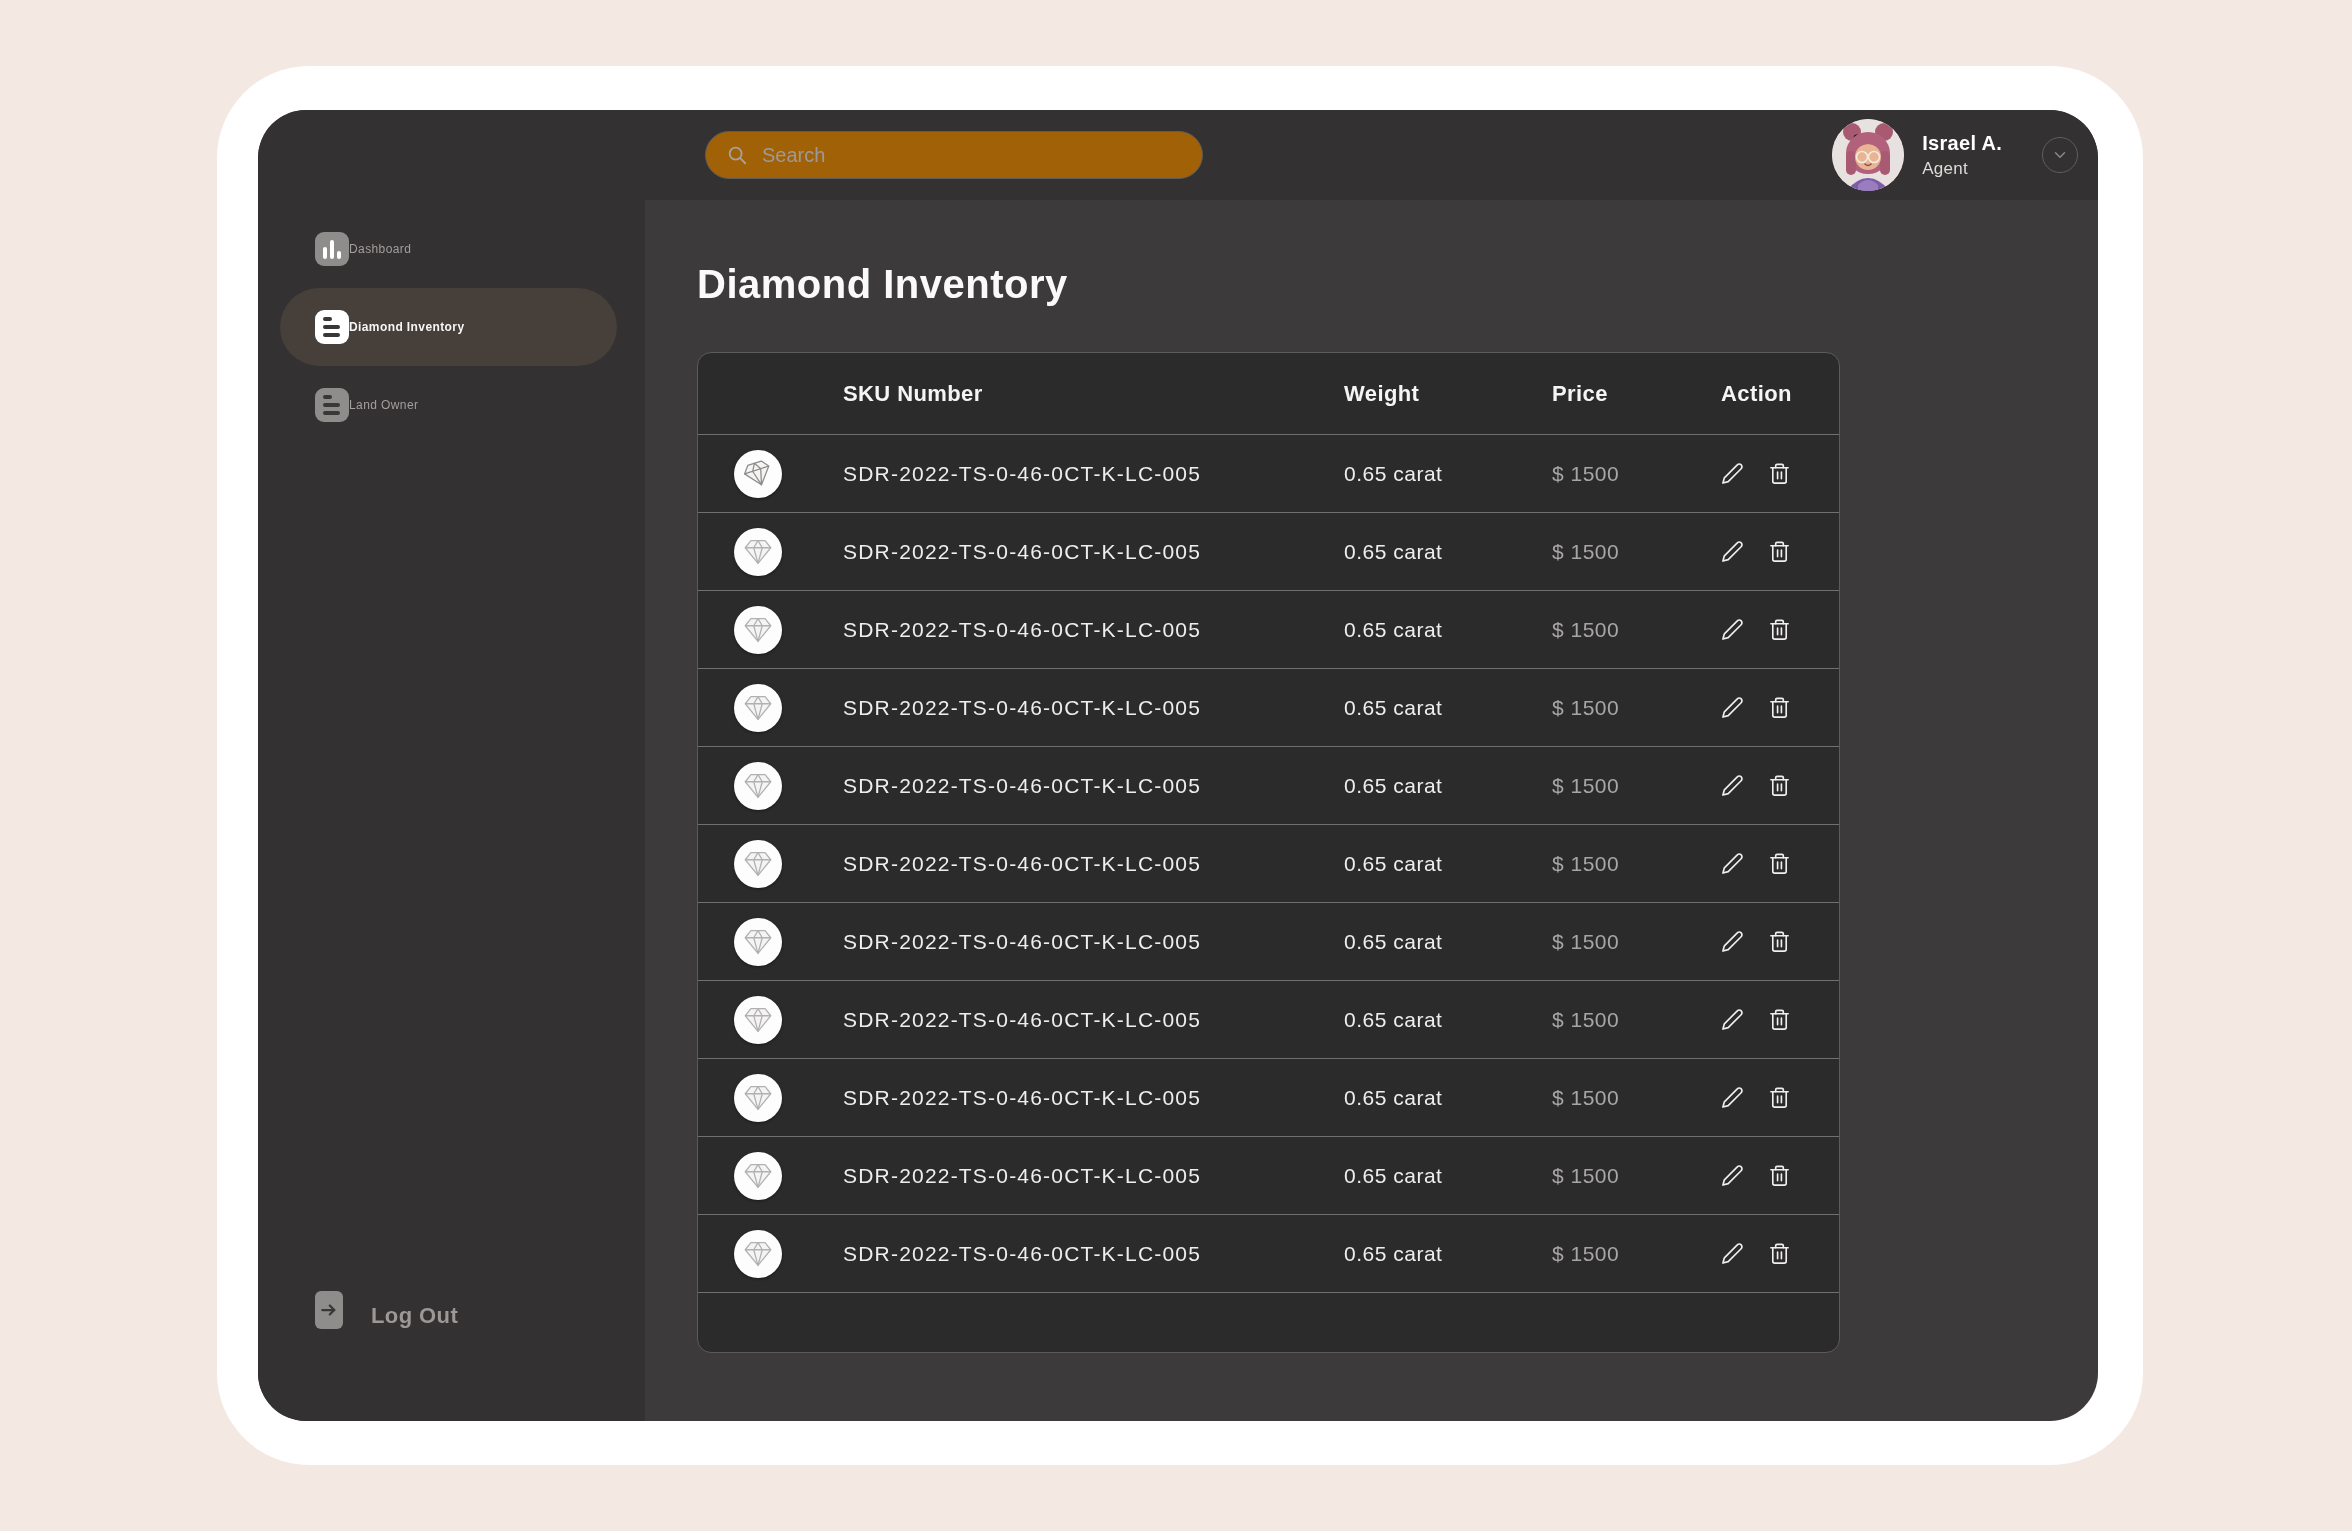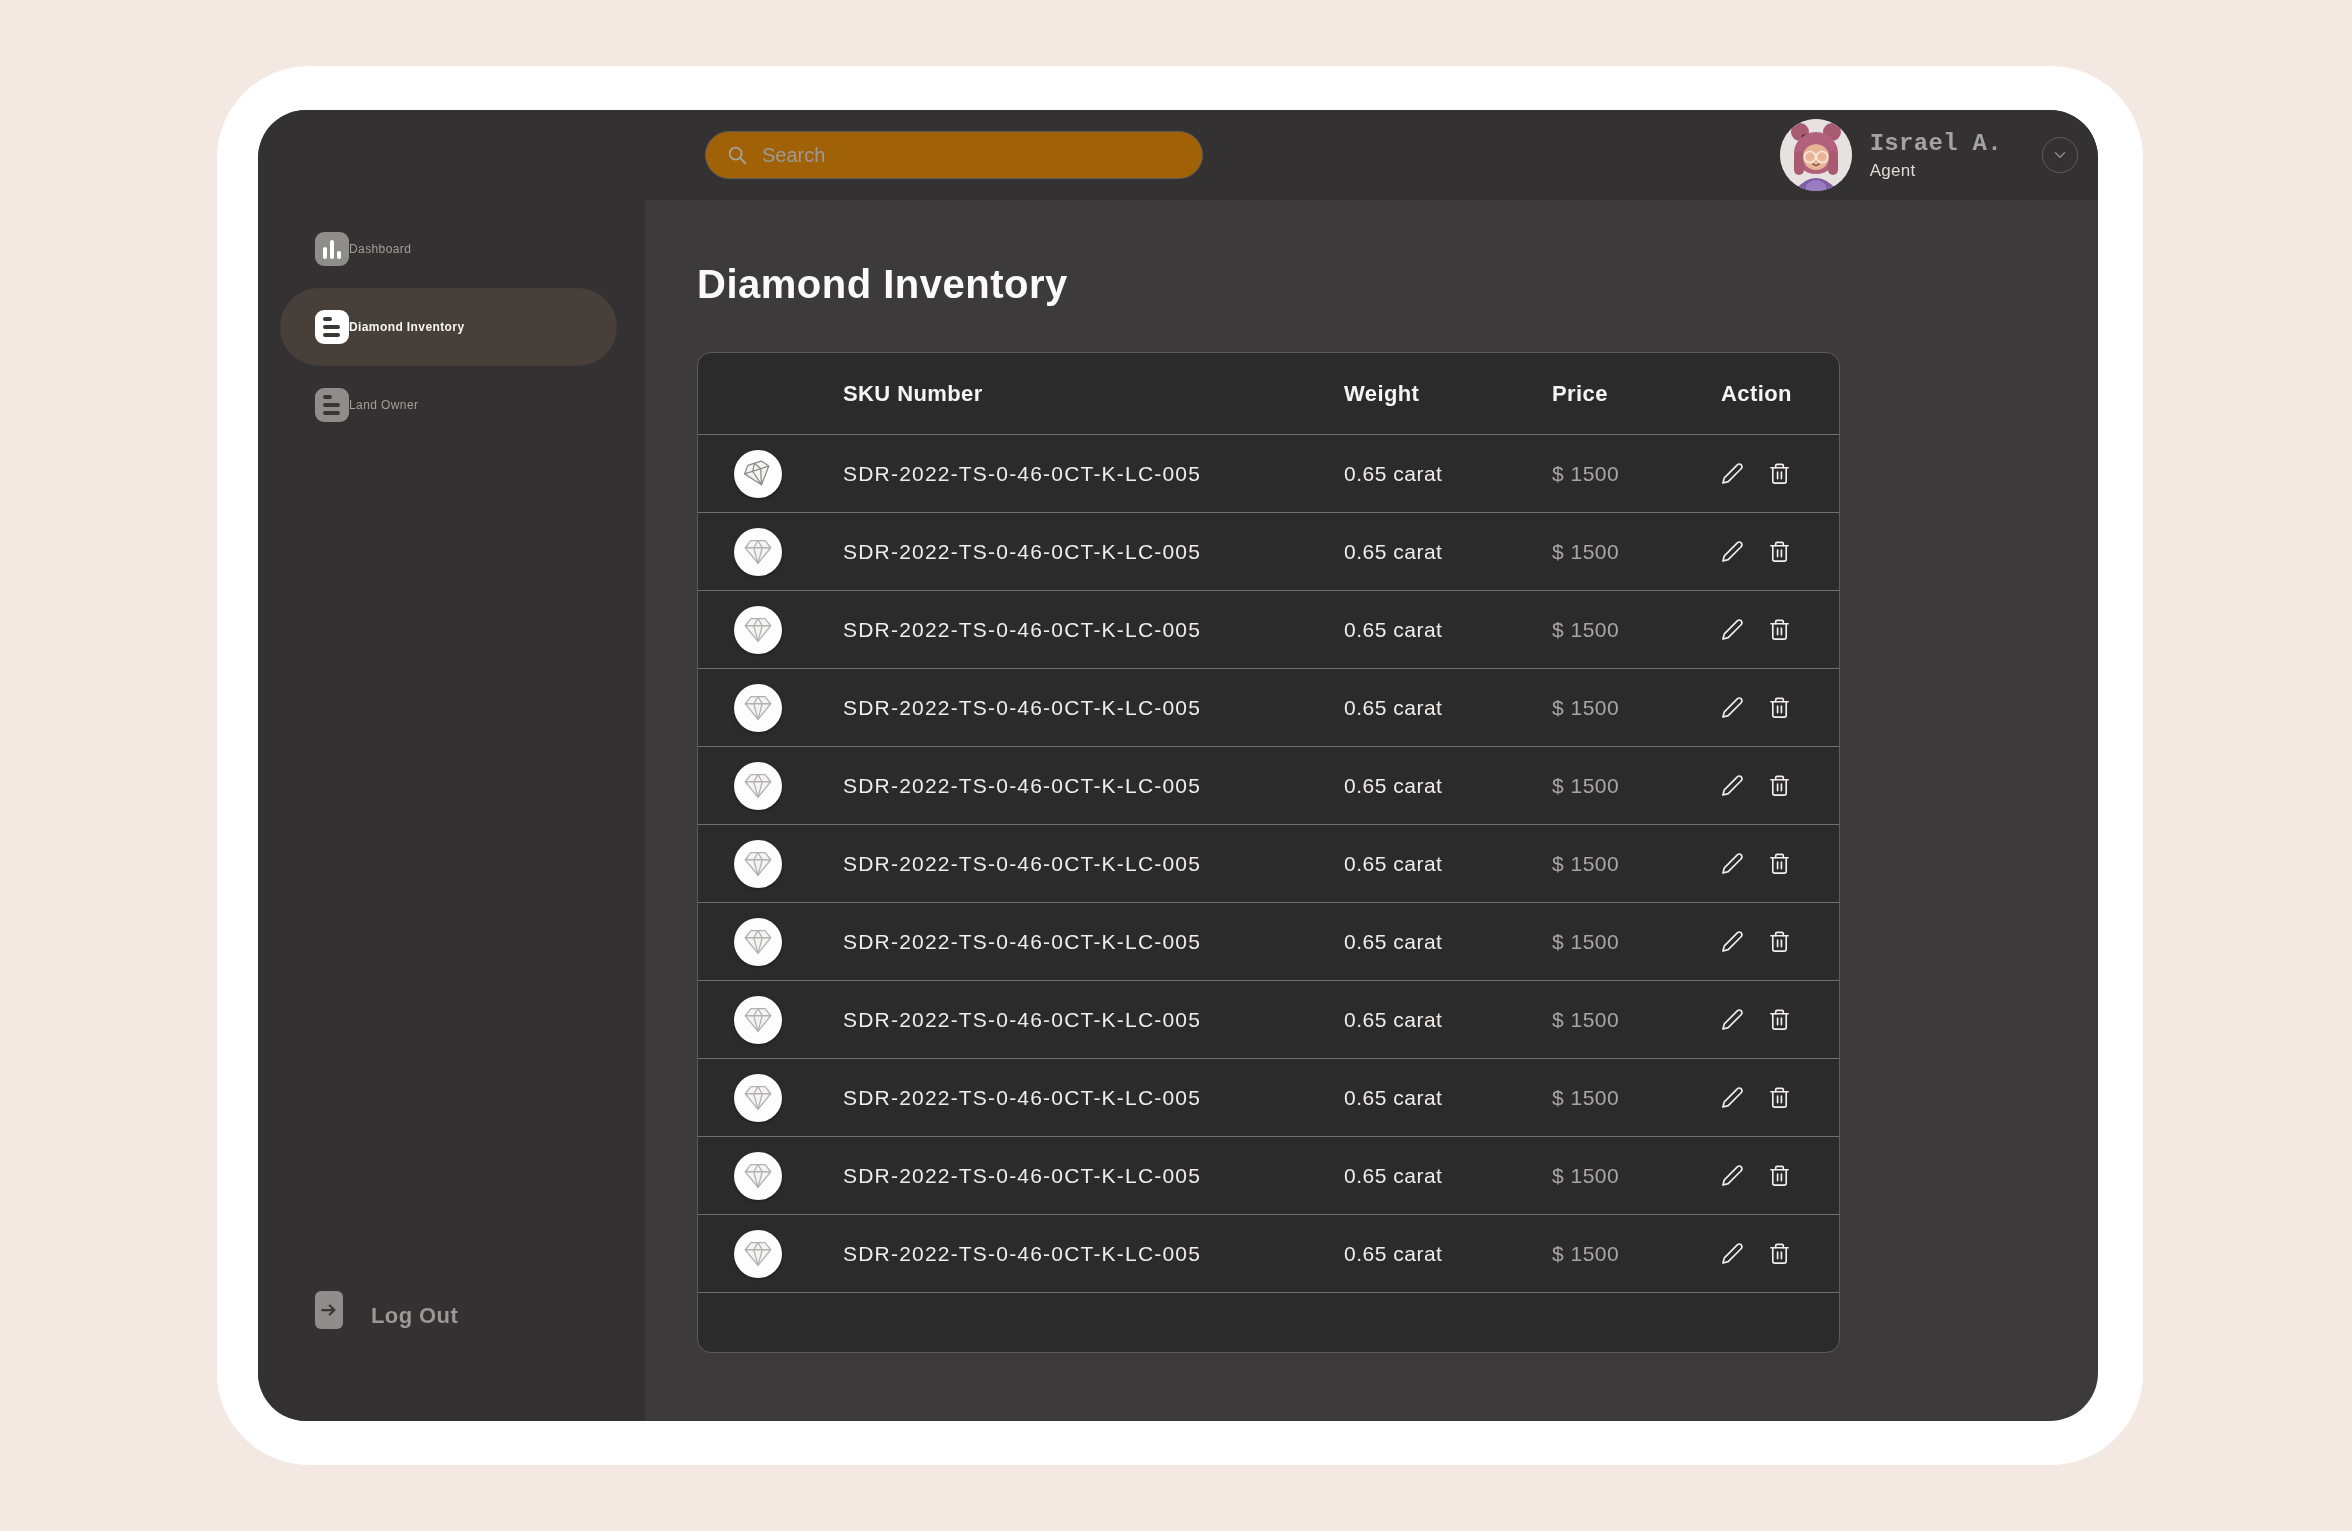--- a/index.html
+++ b/index.html
@@ -74,21 +74,21 @@
   }
   .search-box input {
     flex:1; margin-left:14px; background:transparent; border:none; outline:none;
     font-family:"Liberation Sans","DejaVu Sans",sans-serif;
     font-size:20px; color:#dddbda;
   }
   .search-box input::placeholder { color:#9c9a99; }
   .user-cluster { margin-left:auto; margin-right:20px; display:flex; align-items:center; }
   .avatar { width:72px; height:72px; border-radius:50%; overflow:hidden; background:#e9e4e2; }
   .user-text { margin-left:18px; }
-  .user-name { font-size:24px; font-weight:700; color:#a3a3a3; letter-spacing:.3px;font-family:Liberation Mono, monospace; }
+  .user-name { font-size:20px; font-weight:700; color:#ffffff; letter-spacing:.3px; }
   .user-role { margin-top:4px; font-size:17px; color:#dddbd9; letter-spacing:.3px; }
   .user-chevron {
     margin-left:40px; width:36px; height:36px; border-radius:50%;
     border:1px solid #615f5d; display:flex; align-items:center; justify-content:center;
     cursor:pointer;
   }
   
   .main { flex:1; padding:62px 0 0 52px; }
   .page-title { font-size:40px; font-weight:600; color:#fbfafa; letter-spacing:.5px; }
   .table-card {

